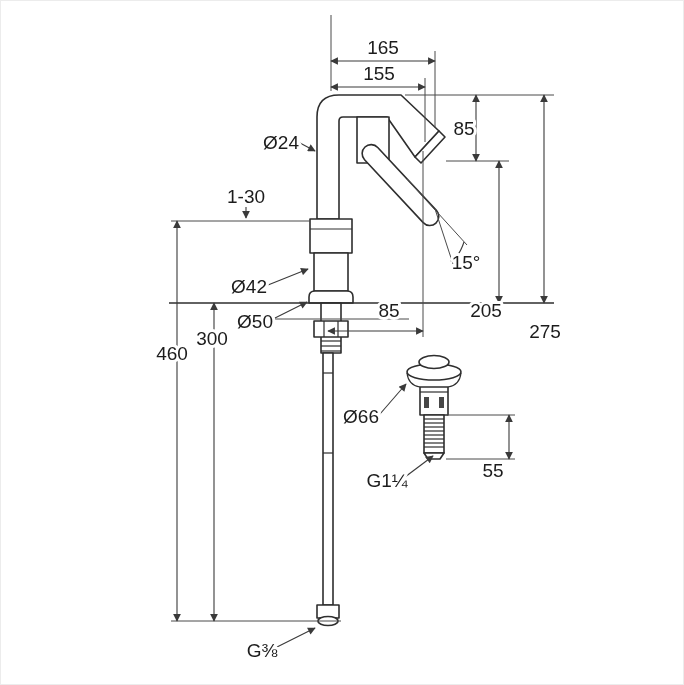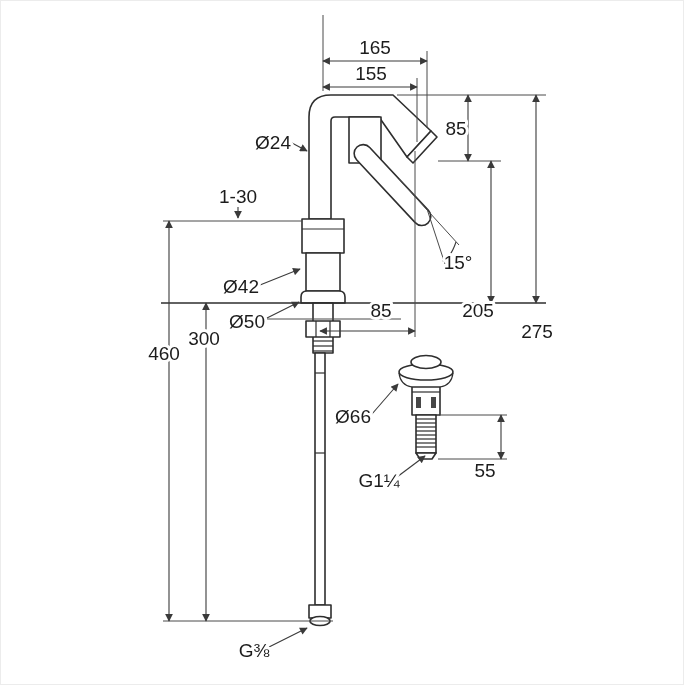--- a/index.html
+++ b/index.html
@@ -1,19 +1,20 @@
 <!DOCTYPE html>
 <html><head>
 <meta charset="utf-8">
 <style>
   html,body{margin:0;padding:0;background:#ffffff;}
   .frame{
     width:684px;height:685px;box-sizing:border-box;
     background:#ffffff;border:1px solid #ececec;position:relative;
     font-family:"Liberation Sans", sans-serif;
+    padding-left:8px;
   }
   svg{display:block;}
   .part{fill:#ffffff;stroke:#2e2e2e;stroke-width:1.6;stroke-linejoin:round;}
   .part-thin{fill:none;stroke:#2e2e2e;stroke-width:1.2;}
   .dim{stroke:#3a3a3a;stroke-width:1.1;fill:none;}
   .ext{stroke:#4a4a4a;stroke-width:1;fill:none;}
   .deck{stroke:#2e2e2e;stroke-width:1.4;fill:none;}
   .slot{fill:#474747;stroke:none;}
   text.lbl{
     font-family:"Liberation Sans", sans-serif;

